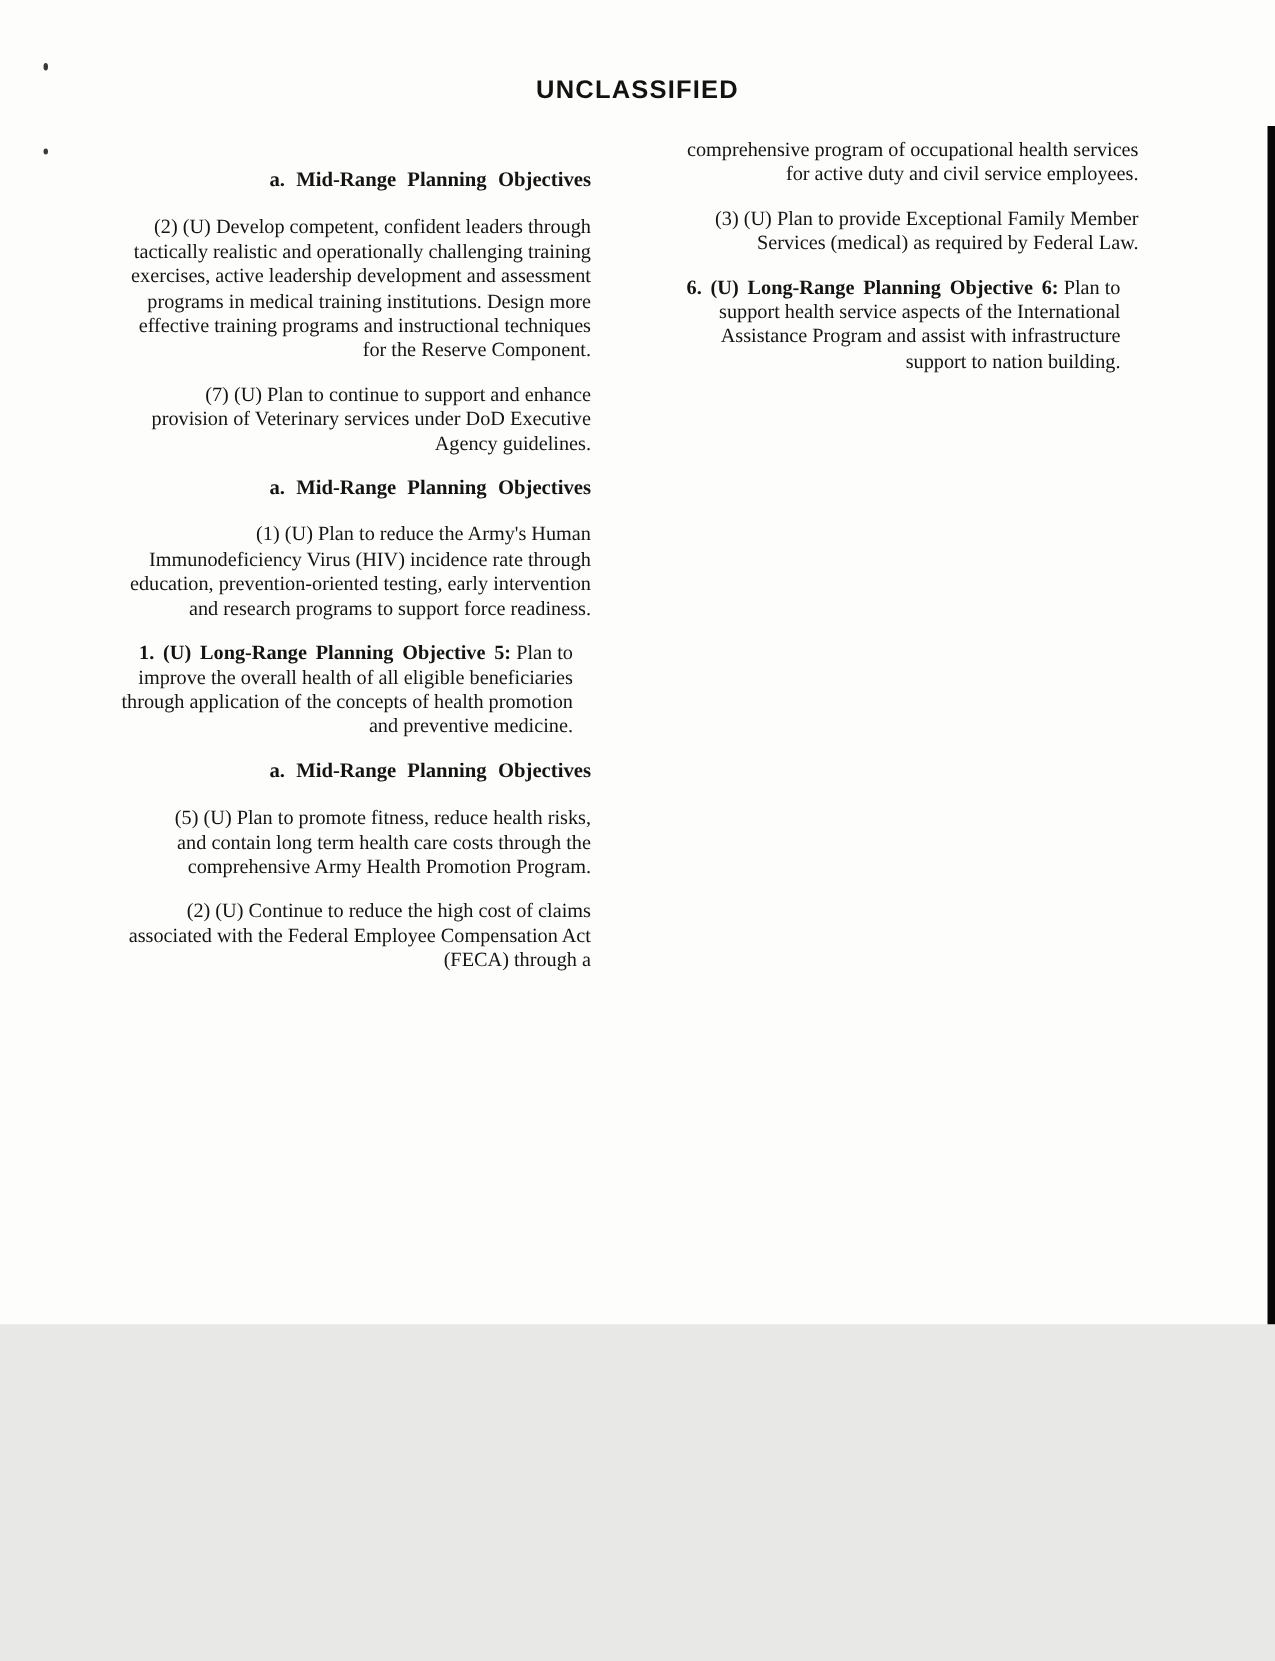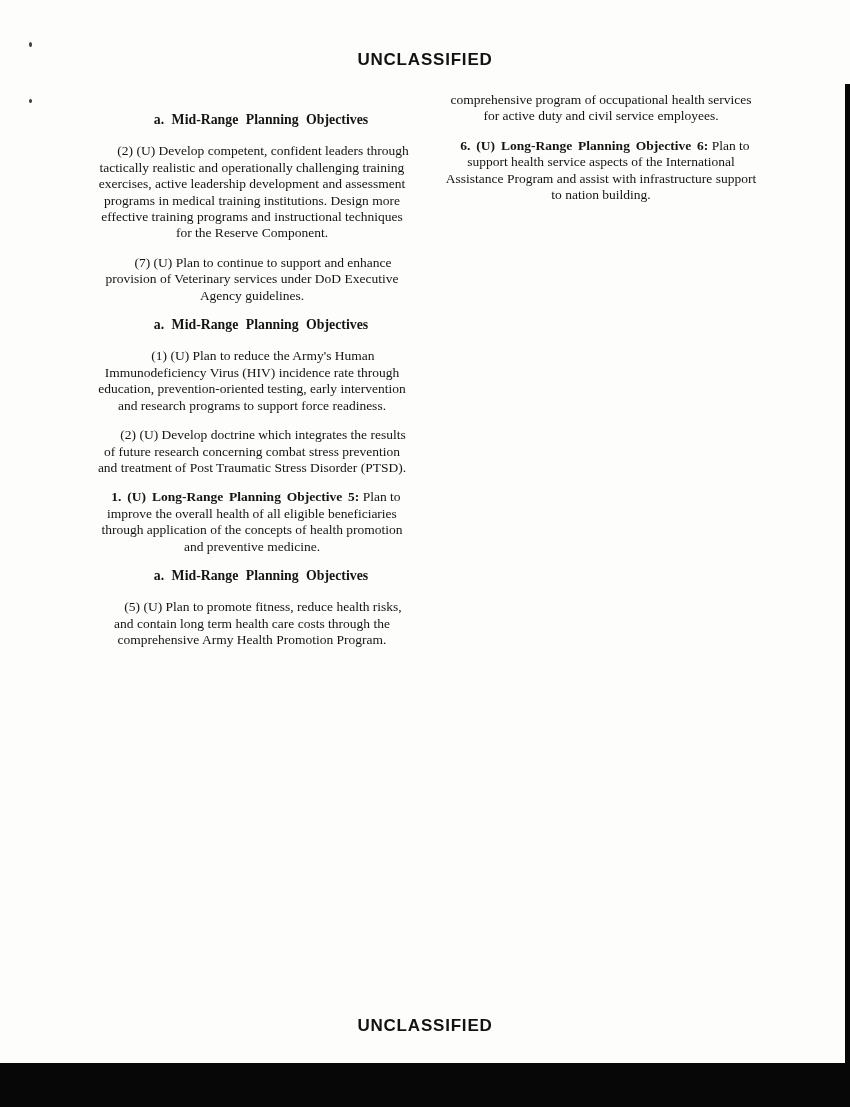--- a/index.html
+++ b/index.html
@@ -3,21 +3,21 @@
 <meta charset="utf-8">
 <style>
   html, body {
     margin: 0;
     padding: 0;
     background: #e8e8e6;
   }
   .page {
     position: relative;
     width: 850px;
-    height: 1107px;
+    height: 883px;
     background: #fdfdfb;
     overflow: hidden;
     font-family: "Liberation Serif", serif;
     color: #151412;
   }
   
   .classification {
     position: absolute;
     left: 0;
     width: 850px;
@@ -29,41 +29,41 @@
     color: #121212;
   }
   .classification.top { top: 50px; }
   .classification.bottom { top: 1016px; }
 
   
   .col {
     position: absolute;
     font-size: 13.5px;
     line-height: 16.4px;
-    text-align: center;
+    text-align: right;
   }
-  .col-left  { left: 95px;  top: 108px; width: 314px; }
+  .col-left  { left: 80px;  top: 108px; width: 314px; }
   .col-right { left: 443px; top: 92px;  width: 316px; }
 
   .heading {
     font-weight: bold;
     margin: 4px 0 15px 0;
     padding-left: 18px;
     word-spacing: 4px;
     font-size: 13.8px;
   }
   .para {
     margin: 0 0 13px 0;
     text-indent: 22px;
   }
   .para.continuation {
     text-indent: 0;
   }
   .objective {
-    margin: 0 0 13px 0;
+    margin: 0 12px 13px 0;
     text-indent: 8px;
   }
   .bold-run {
     font-weight: bold;
     word-spacing: 2.5px;
   }
 
   
   .scan-edge-bottom {
     position: absolute;
@@ -98,28 +98,29 @@
   <span class="speck speck-2"></span>
 
   <div class="classification top">UNCLASSIFIED</div>
 
   <div class="col col-left">
     <div class="heading">a.  Mid-Range Planning Objectives</div>
     <p class="para">(2)  (U) Develop competent, confident leaders through tactically realistic and operationally challenging training exercises, active leadership development and assessment programs in medical training institutions. Design more effective training programs and instructional techniques for the Reserve Component.</p>
     <p class="para">(7)  (U) Plan to continue to support and enhance provision of Veterinary services under DoD Executive Agency guidelines.</p>
     <div class="heading">a.  Mid-Range Planning Objectives</div>
     <p class="para">(1)  (U) Plan to reduce the Army's Human Immunodeficiency Virus (HIV) incidence rate through education, prevention-oriented testing, early intervention and research programs to support force readiness.</p>
-    <p class="para">(2)  (U) Develop doctrine which integrates the results of future research concerning combat stress prevention and treatment of Post Traumatic Stress Disorder (PTSD).</p>
     <p class="objective"><span class="bold-run">1.  (U) Long-Range  Planning Objective 5:</span><span>  Plan to improve the overall health of all eligible beneficiaries through application of the concepts of health promotion and preventive medicine.</span></p>
     <div class="heading">a.  Mid-Range Planning Objectives</div>
     <p class="para">(5)  (U) Plan to promote fitness, reduce health risks, and contain long term health care costs through the comprehensive Army Health Promotion Program.</p>
+    <p class="para">(2)  (U) Continue to reduce the high cost of claims associated with the Federal Employee Compensation Act (FECA) through a</p>
   </div>
 
   <div class="col col-right">
     <p class="para continuation">comprehensive program of occupational health services for active duty and civil service employees.</p>
+    <p class="para">(3)  (U) Plan to provide Exceptional Family Member Services (medical) as required by Federal Law.</p>
     <p class="objective"><span class="bold-run">6.  (U) Long-Range  Planning Objective 6:</span><span>  Plan to support health service aspects of the International Assistance Program and assist with infrastructure support to nation building.</span></p>
   </div>
 
   <div class="classification bottom">UNCLASSIFIED</div>
 
   <div class="scan-edge-right"></div>
   <div class="scan-edge-bottom"></div>
 
 </div>
 

